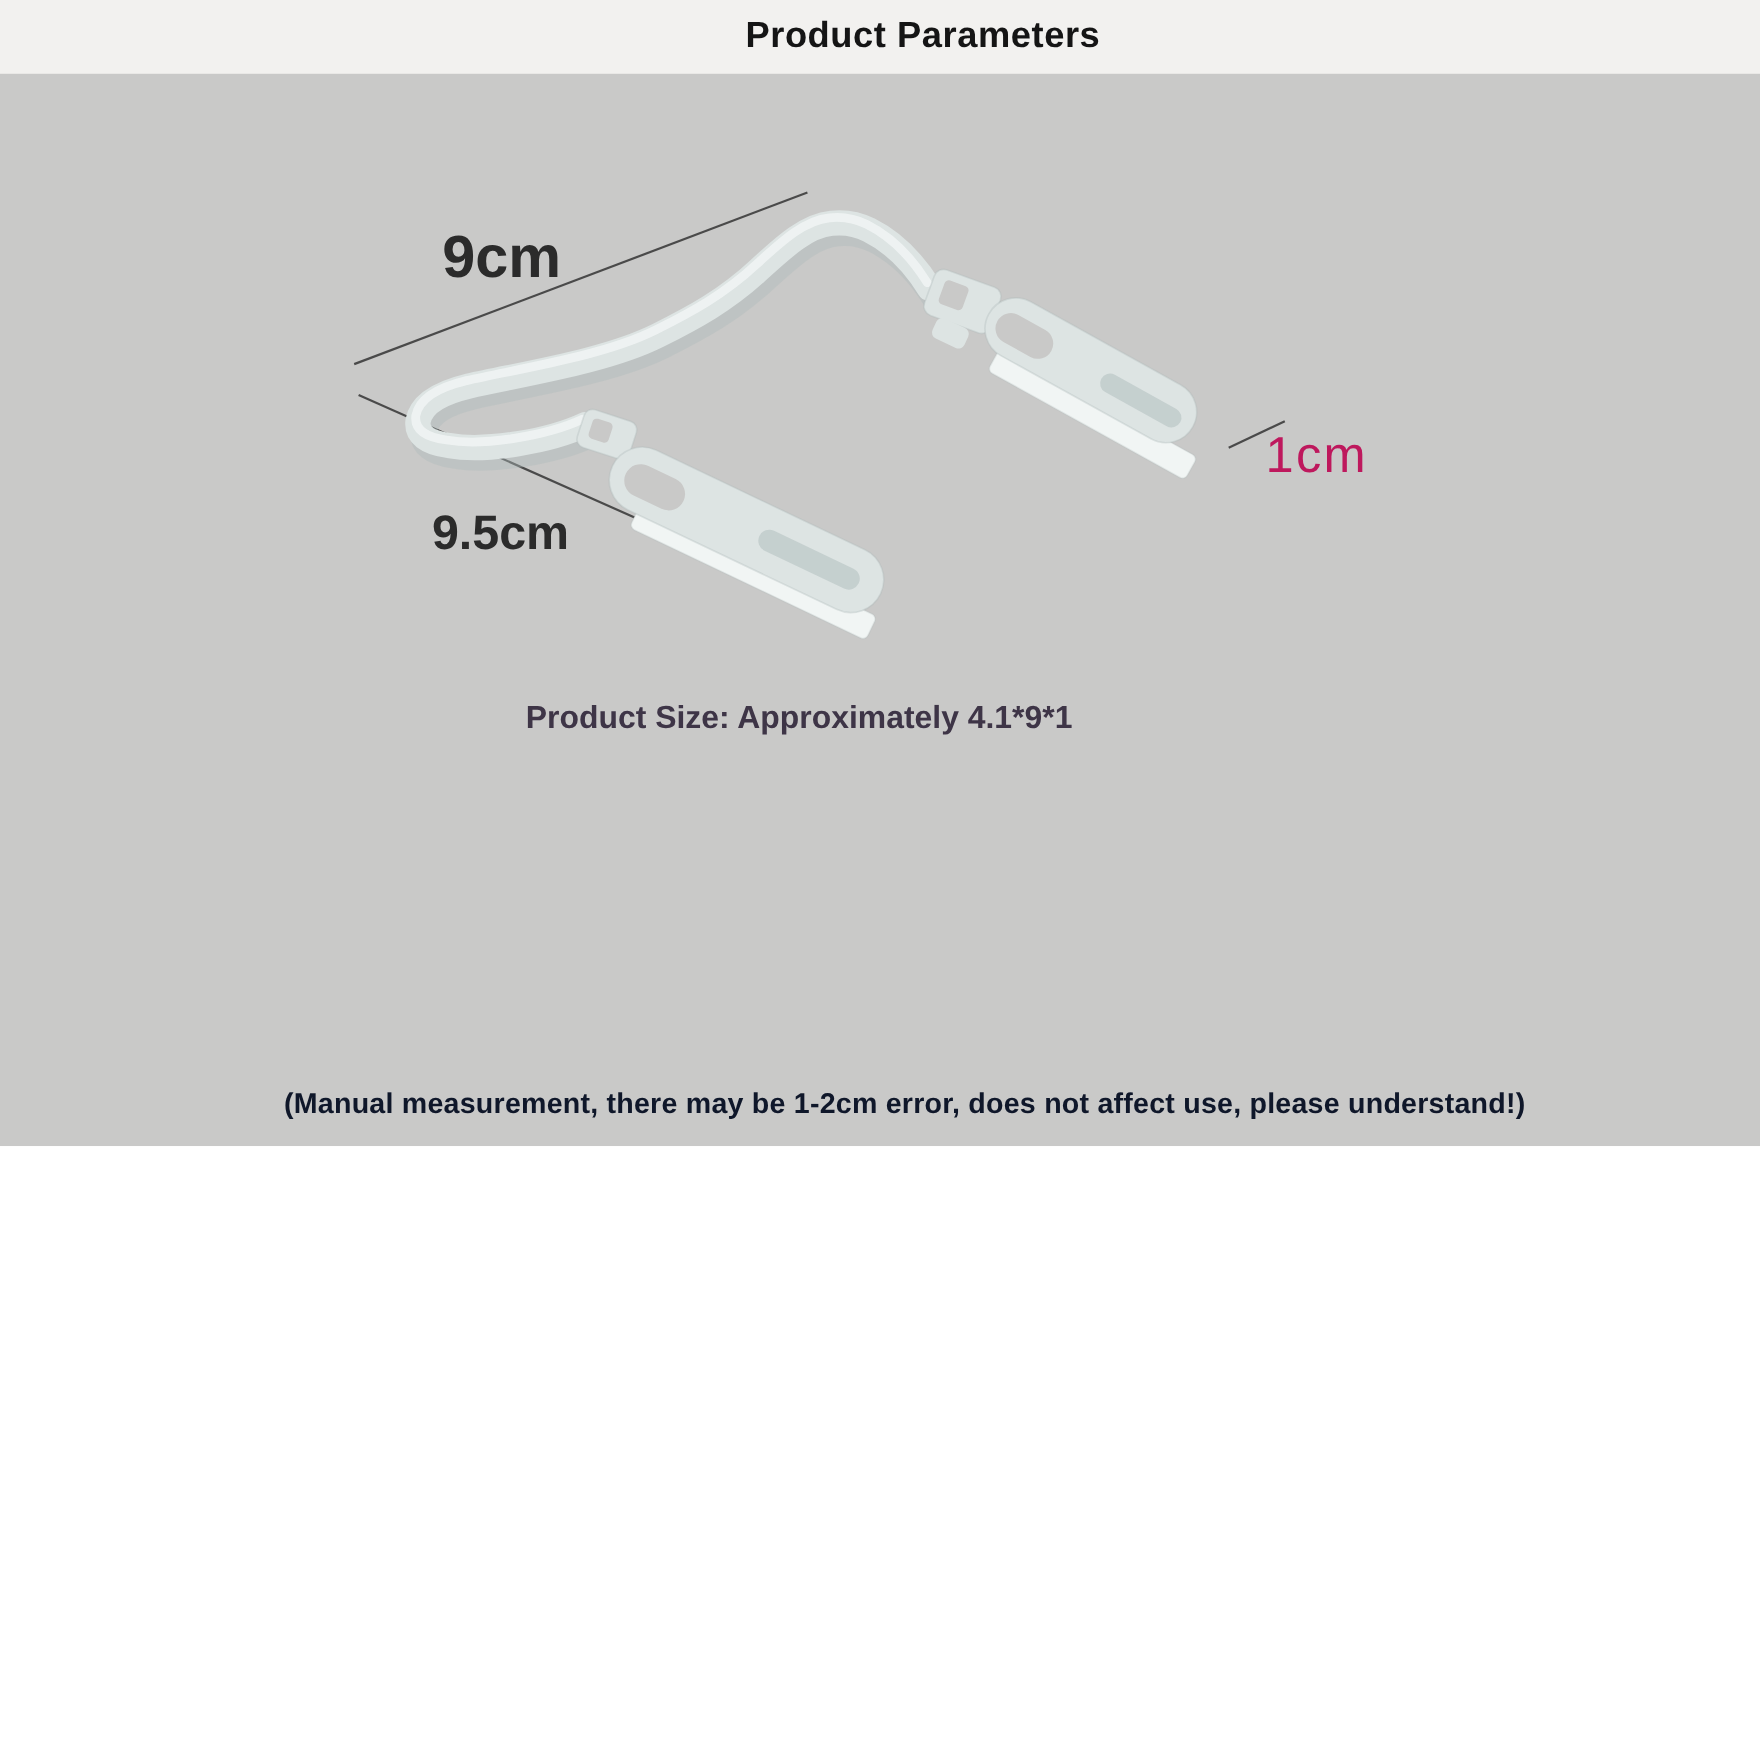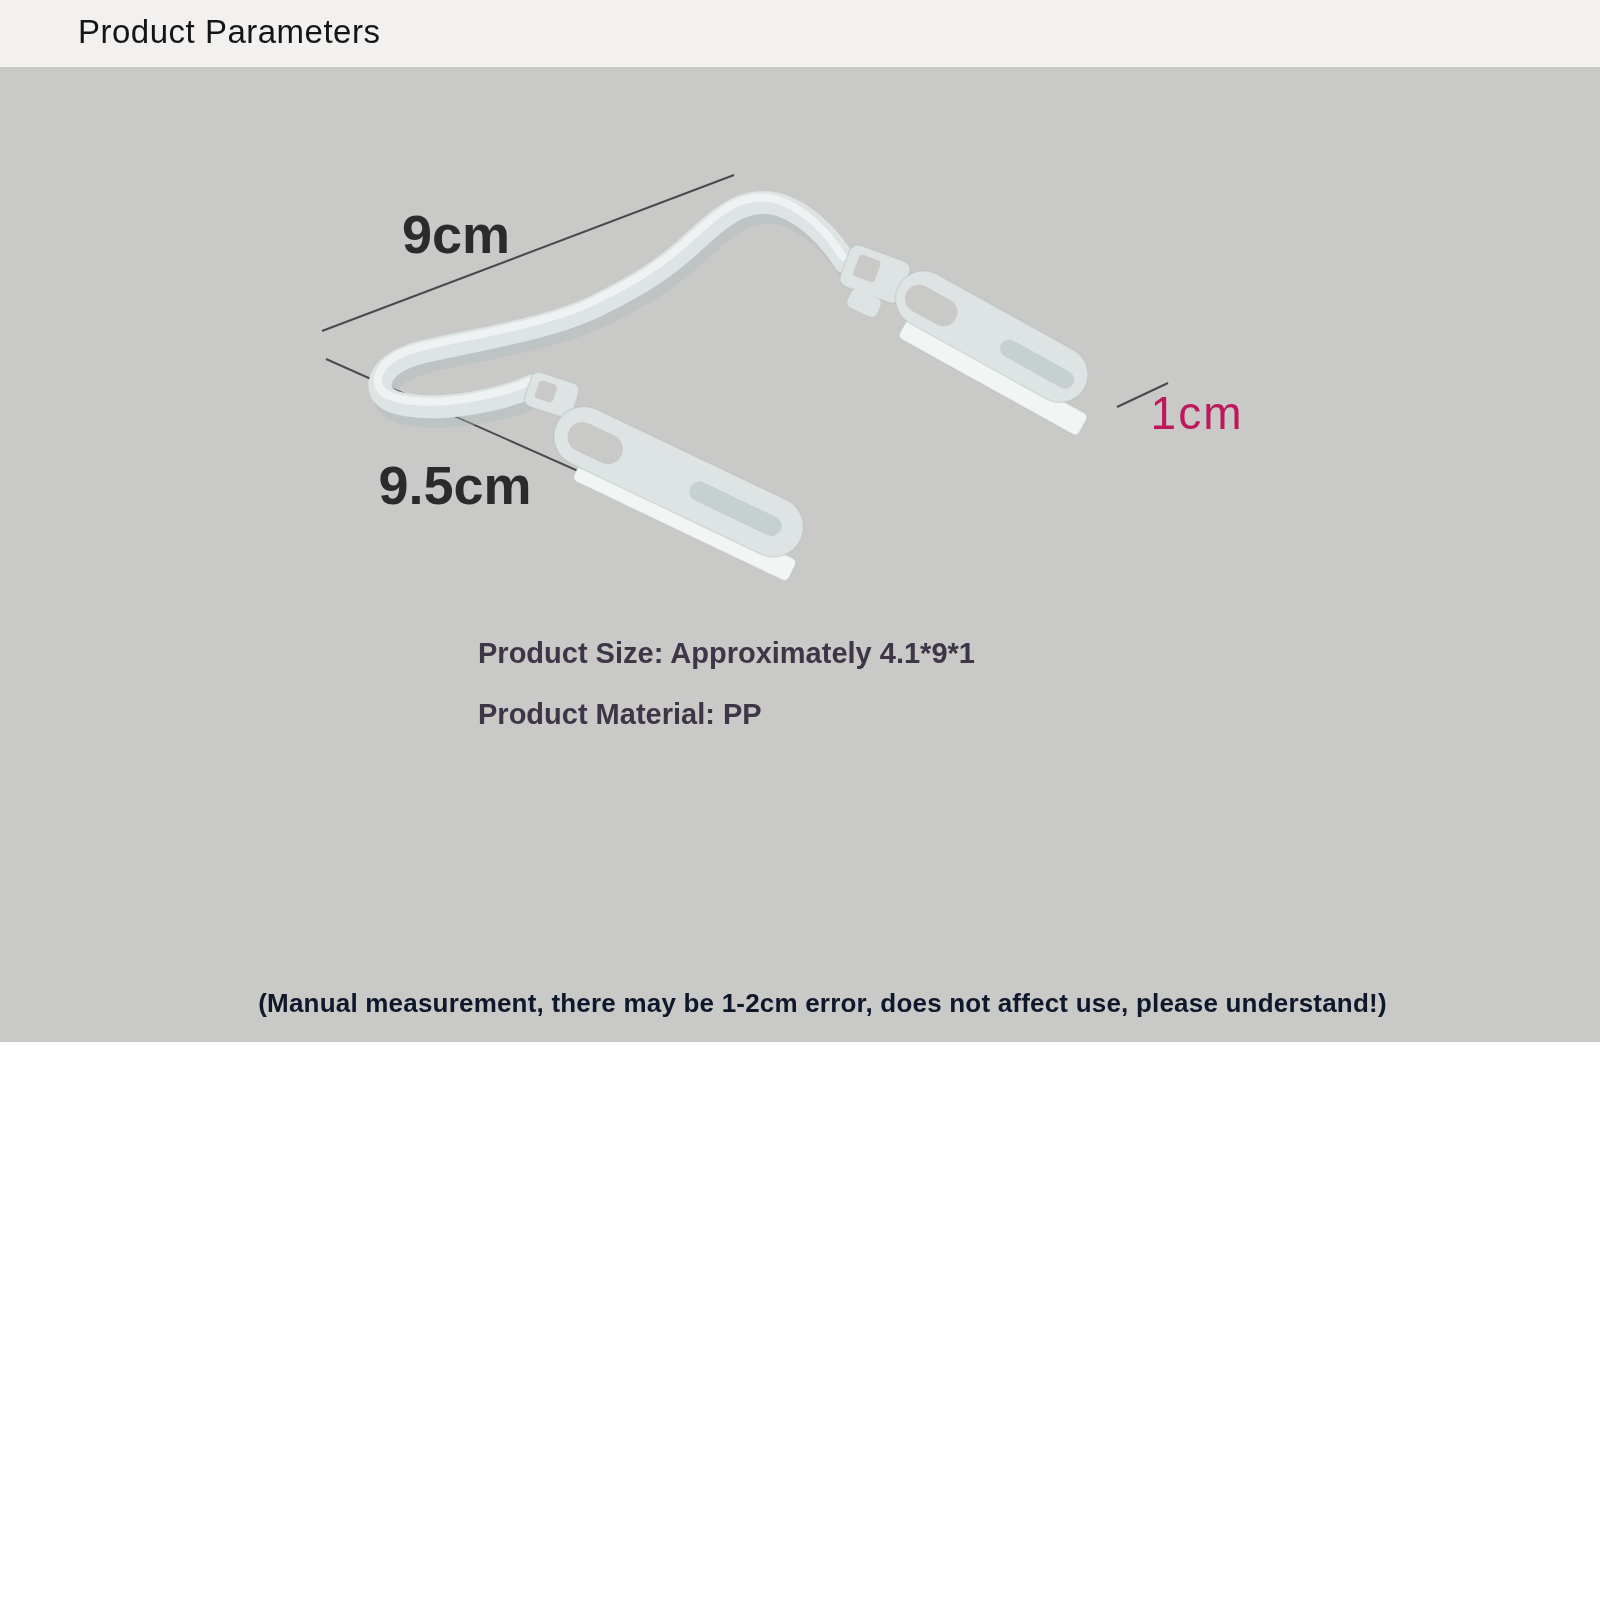--- a/index.html
+++ b/index.html
@@ -8,32 +8,32 @@
     background:#ffffff;
     font-family:"Liberation Sans","DejaVu Sans",sans-serif;
   }
   .band{position:absolute;left:0;width:1600px;}
   .band-header{top:0;height:67px;background:#f2f1ef;}
   .band-params{top:67px;height:975px;background:#c9c9c8;padding-left:45px;}
   .band-variants{top:1042px;height:558px;background:#ffffff;}
 
   .page-title{
     position:absolute;left:0;right:0;top:13px;margin:0;
-    text-indent:78px;
-    font-size:33px;font-weight:400;color:#151515;letter-spacing:.5px;
+    text-align:center;text-indent:78px;
+    font-size:33px;font-weight:700;color:#151515;letter-spacing:.5px;
   }
 
   .main-art{position:absolute;left:140px;top:100px;width:1120px;height:456px;}
 
   .dim-label{
     position:absolute;transform:translate(-50%,-50%);
     font-weight:700;color:#2b2b2b;white-space:nowrap;line-height:1;
   }
   .dim-9cm{left:456px;top:167px;font-size:54px;}
-  .dim-95cm{left:455px;top:418px;font-size:54px;}
+  .dim-95cm{left:455px;top:418px;font-size:44px;}
   .dim-1cm{left:1197px;top:346px;font-size:46px;font-weight:500;color:#be185d;letter-spacing:2px;}
 
   .spec-list{
     position:absolute;left:478px;top:568px;
     font-size:29px;font-weight:700;line-height:37px;white-space:nowrap;
   }
   .spec-line{margin:0;}
   .spec-line:nth-child(2){margin-top:24px;}
   .spec-line:nth-child(3){margin-top:20px;margin-left:6px;}
   .spec-line:nth-child(4){margin-top:16px;margin-left:14px;}
@@ -117,21 +117,20 @@
       <line class="dimline" x1="977" y1="240" x2="1028" y2="216"></line>
       <use href="#grabber-shape" transform="translate(190,20)"></use>
     </svg>
 
     <div class="dim-label dim-9cm">9cm</div>
     <div class="dim-label dim-95cm">9.5cm</div>
     <div class="dim-label dim-1cm">1cm</div>
 
     <div class="spec-list" style="color: rgb(62, 53, 71);">
       <p class="spec-line">Product Size: Approximately 4.1*9*1</p>
-      <p class="spec-line">Product Material: PP</p>
     </div>
 
     <div class="measure-note" style="color: #0f172a;">(Manual measurement, there may be 1-2cm error, does not affect use, please understand!)</div>
   </div>
 
   <div class="band band-variants">
 
     
 
     

